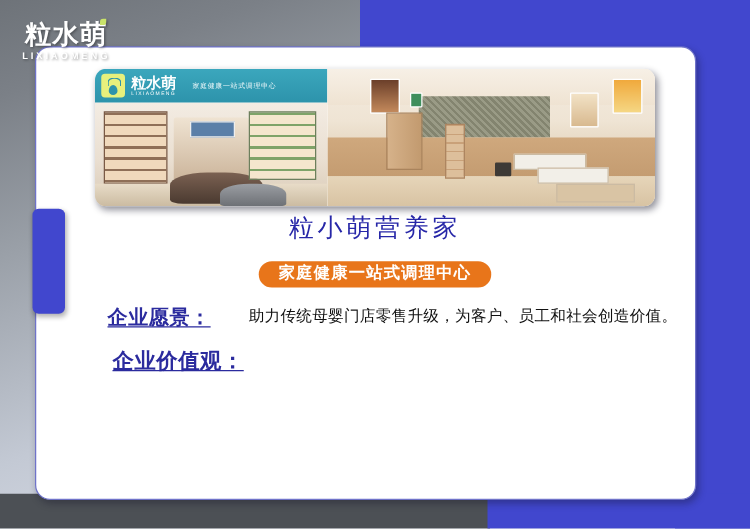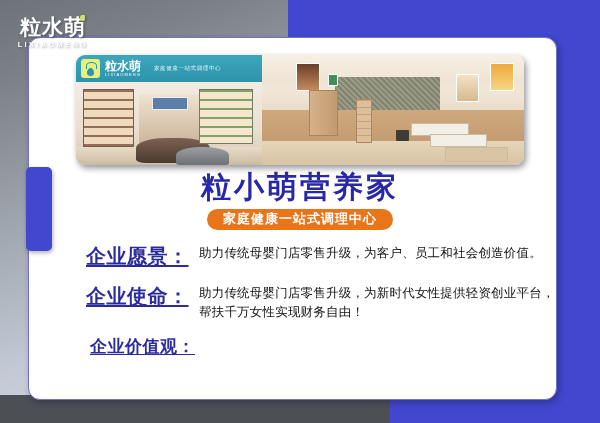--- a/index.html
+++ b/index.html
@@ -199,39 +199,39 @@
   .b3 { left:70%; top:84%; width:24%; height:13%; background:#d9c4a4; }
   .stool {
     position:absolute; width:5%; height:10%; background:#3e3a36; border-radius:1px;
   }
   .s1 { left:51%; top:68%; }
 
   
   .title {
     position:absolute; left:0; right:0; top:172px;
     text-align:center;
-    font-size:30px; font-weight:bold; color:#2727a8;
+    font-size:20px; font-weight:normal; color:#2727a8;
     letter-spacing:3px; line-height:1;
     font-family:"DejaVu Sans","Liberation Sans",sans-serif;
   }
   .badge-wrap { position:absolute; left:0; right:0; top:209px; text-align:center; }
   .badge {
     display:inline-block; padding:3px 16px 4px;
     background:#e8751a; color:#fff;
     border-radius:11px;
     font-size:13px; font-weight:bold; letter-spacing:1px; line-height:1.05;
     font-family:"DejaVu Sans","Liberation Sans",sans-serif;
   }
 
   
   .rows { position:absolute; left:86px; top:243px; right:38px; }
   .row { display:flex; align-items:flex-start; margin-bottom:13px; }
   .row-label {
     flex:none; width:113px;
-    font-size:20px; font-weight:bold; color:#2b2b9e;
+    font-size:16px; font-weight:bold; color:#2b2b9e;
     text-decoration:underline; text-underline-offset:2px;
     letter-spacing:.5px; line-height:1.35;
     font-family:"DejaVu Sans","Liberation Sans",sans-serif;
   }
   .row-label.wide { width:113px; font-size:17px;text-align:center; }
   .row-body {
     font-size:12.5px; color:#111; line-height:1.55; letter-spacing:.2px;
     font-family:"DejaVu Sans","Liberation Sans",sans-serif;
   }
   .row-body div { white-space:nowrap; }
@@ -302,27 +302,20 @@
 
   <div class="rows">
 
     <div class="row">
       <div class="row-label">企业愿景：</div>
       <div class="row-body">
         <div>助力传统母婴门店零售升级，为客户、员工和社会创造价值。</div>
       </div>
     </div>
 
-    <div class="row">
-      <div class="row-label">企业使命：</div>
-      <div class="row-body">
-        <div>助力传统母婴门店零售升级，为新时代女性提供轻资创业平台，</div>
-        <div>帮扶千万女性实现财务自由！</div>
-      </div>
-    </div>
 
     <div class="row">
       <div class="row-label wide">企业价值观：</div>
     </div>
 
   </div>
 
 </div>
 
 </body></html>

